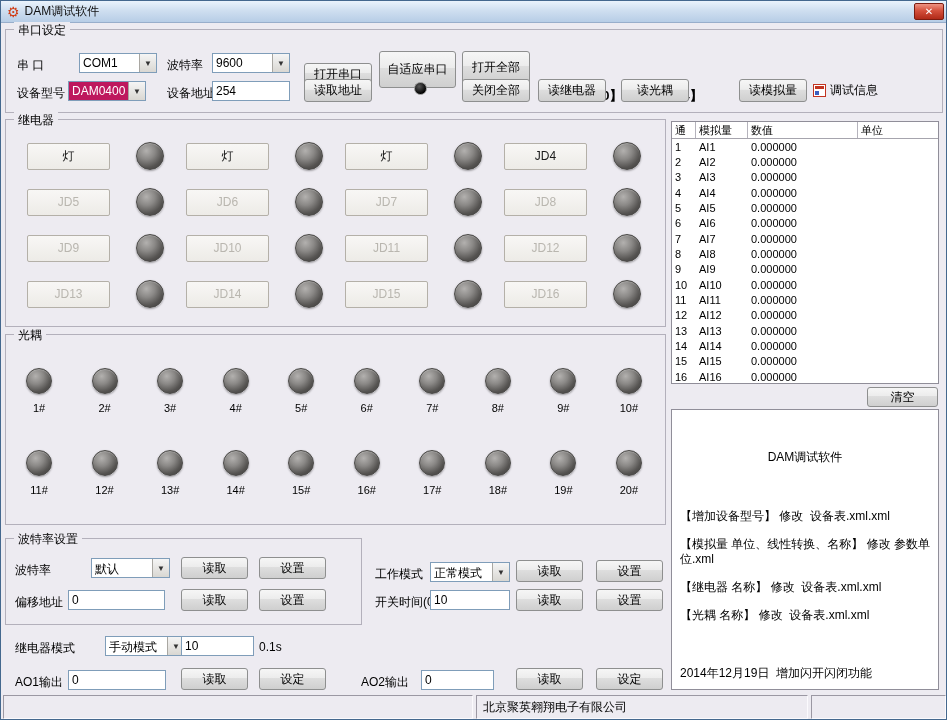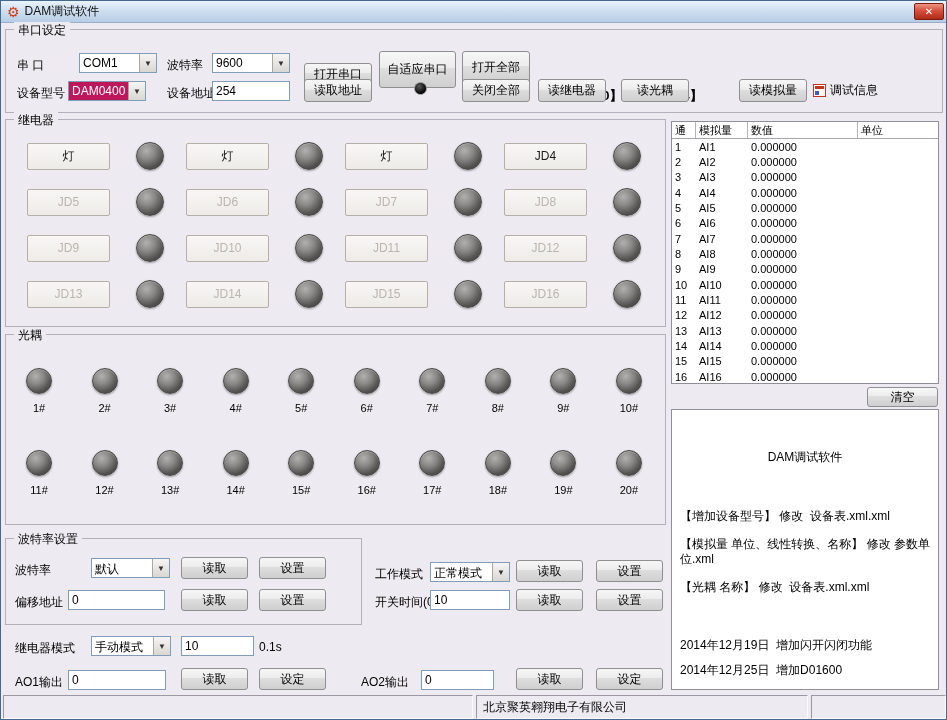--- a/index.html
+++ b/index.html
@@ -401,21 +401,21 @@
           <div class="tcell">AI16</div>
           <div class="tcell">0.000000</div>
           <div class="tcell"></div>
         </div>
       </div>
   </div>
   <button class="btn" style="left:866px;top:386px;width:71px;height:20px;">清空</button>
 
   <div id="debug-panel">
     <div class="dbg-title">DAM调试软件</div>
-    <div><div class="dbg-note">【增加设备型号】 修改  设备表.xml.xml</div><div class="dbg-note">【模拟量 单位、线性转换、名称】 修改 参数单位.xml</div><div class="dbg-note">【光耦 名称】 修改  设备表.xml.xml</div></div>
+    <div><div class="dbg-note">【增加设备型号】 修改  设备表.xml.xml</div><div class="dbg-note">【模拟量 单位、线性转换、名称】 修改 参数单位.xml</div><div class="dbg-note">【继电器 名称】 修改  设备表.xml.xml</div><div class="dbg-note">【光耦 名称】 修改  设备表.xml.xml</div></div>
     <div><div class="dbg-hist">2014年12月19日  增加闪开闪闭功能</div><div class="dbg-hist">2014年12月25日  增加D01600</div></div>
   </div>
 
   <span class="lbl" style="left:14px;top:561px;">波特率</span>
   <div class="combo" style="left:90px;top:557px;width:79px;">
     <span class="cval">默认</span>
     <span class="dd">▼</span>
   </div>
   <button class="btn" style="left:180px;top:556px;width:67px;height:22px;">读取</button>
   <button class="btn" style="left:258px;top:556px;width:67px;height:22px;">设置</button>
@@ -432,21 +432,21 @@
   </div>
   <button class="btn" style="left:515px;top:559px;width:67px;height:22px;">读取</button>
   <button class="btn" style="left:595px;top:559px;width:67px;height:22px;">设置</button>
 
   <span class="lbl" style="left:374px;top:593px;">开关时间(0.1s)</span>
   <input class="tinput" style="left: 429px; top: 589px; width: 80px;" value="10">
   <button class="btn" style="left:515px;top:588px;width:67px;height:22px;">读取</button>
   <button class="btn" style="left:595px;top:588px;width:67px;height:22px;">设置</button>
 
   <span class="lbl" style="left:14px;top:639px;">继电器模式</span>
-  <div class="combo" style="left:90px;top:635px;width:80px;">
+  <div class="combo" style="left:104px;top:635px;width:80px;">
     <span class="cval">手动模式</span>
     <span class="dd">▼</span>
   </div>
   <input class="tinput" style="left: 180px; top: 635px; width: 73px;" value="10">
   <span class="lbl" style="left:258px;top:639px;">0.1s</span>
 
   <span class="lbl" style="left:14px;top:673px;">AO1输出</span>
   <input class="tinput" style="left: 67px; top: 669px; width: 98px;" value="0">
   <button class="btn" style="left:180px;top:667px;width:67px;height:22px;">读取</button>
   <button class="btn" style="left:258px;top:667px;width:67px;height:22px;">设定</button>

